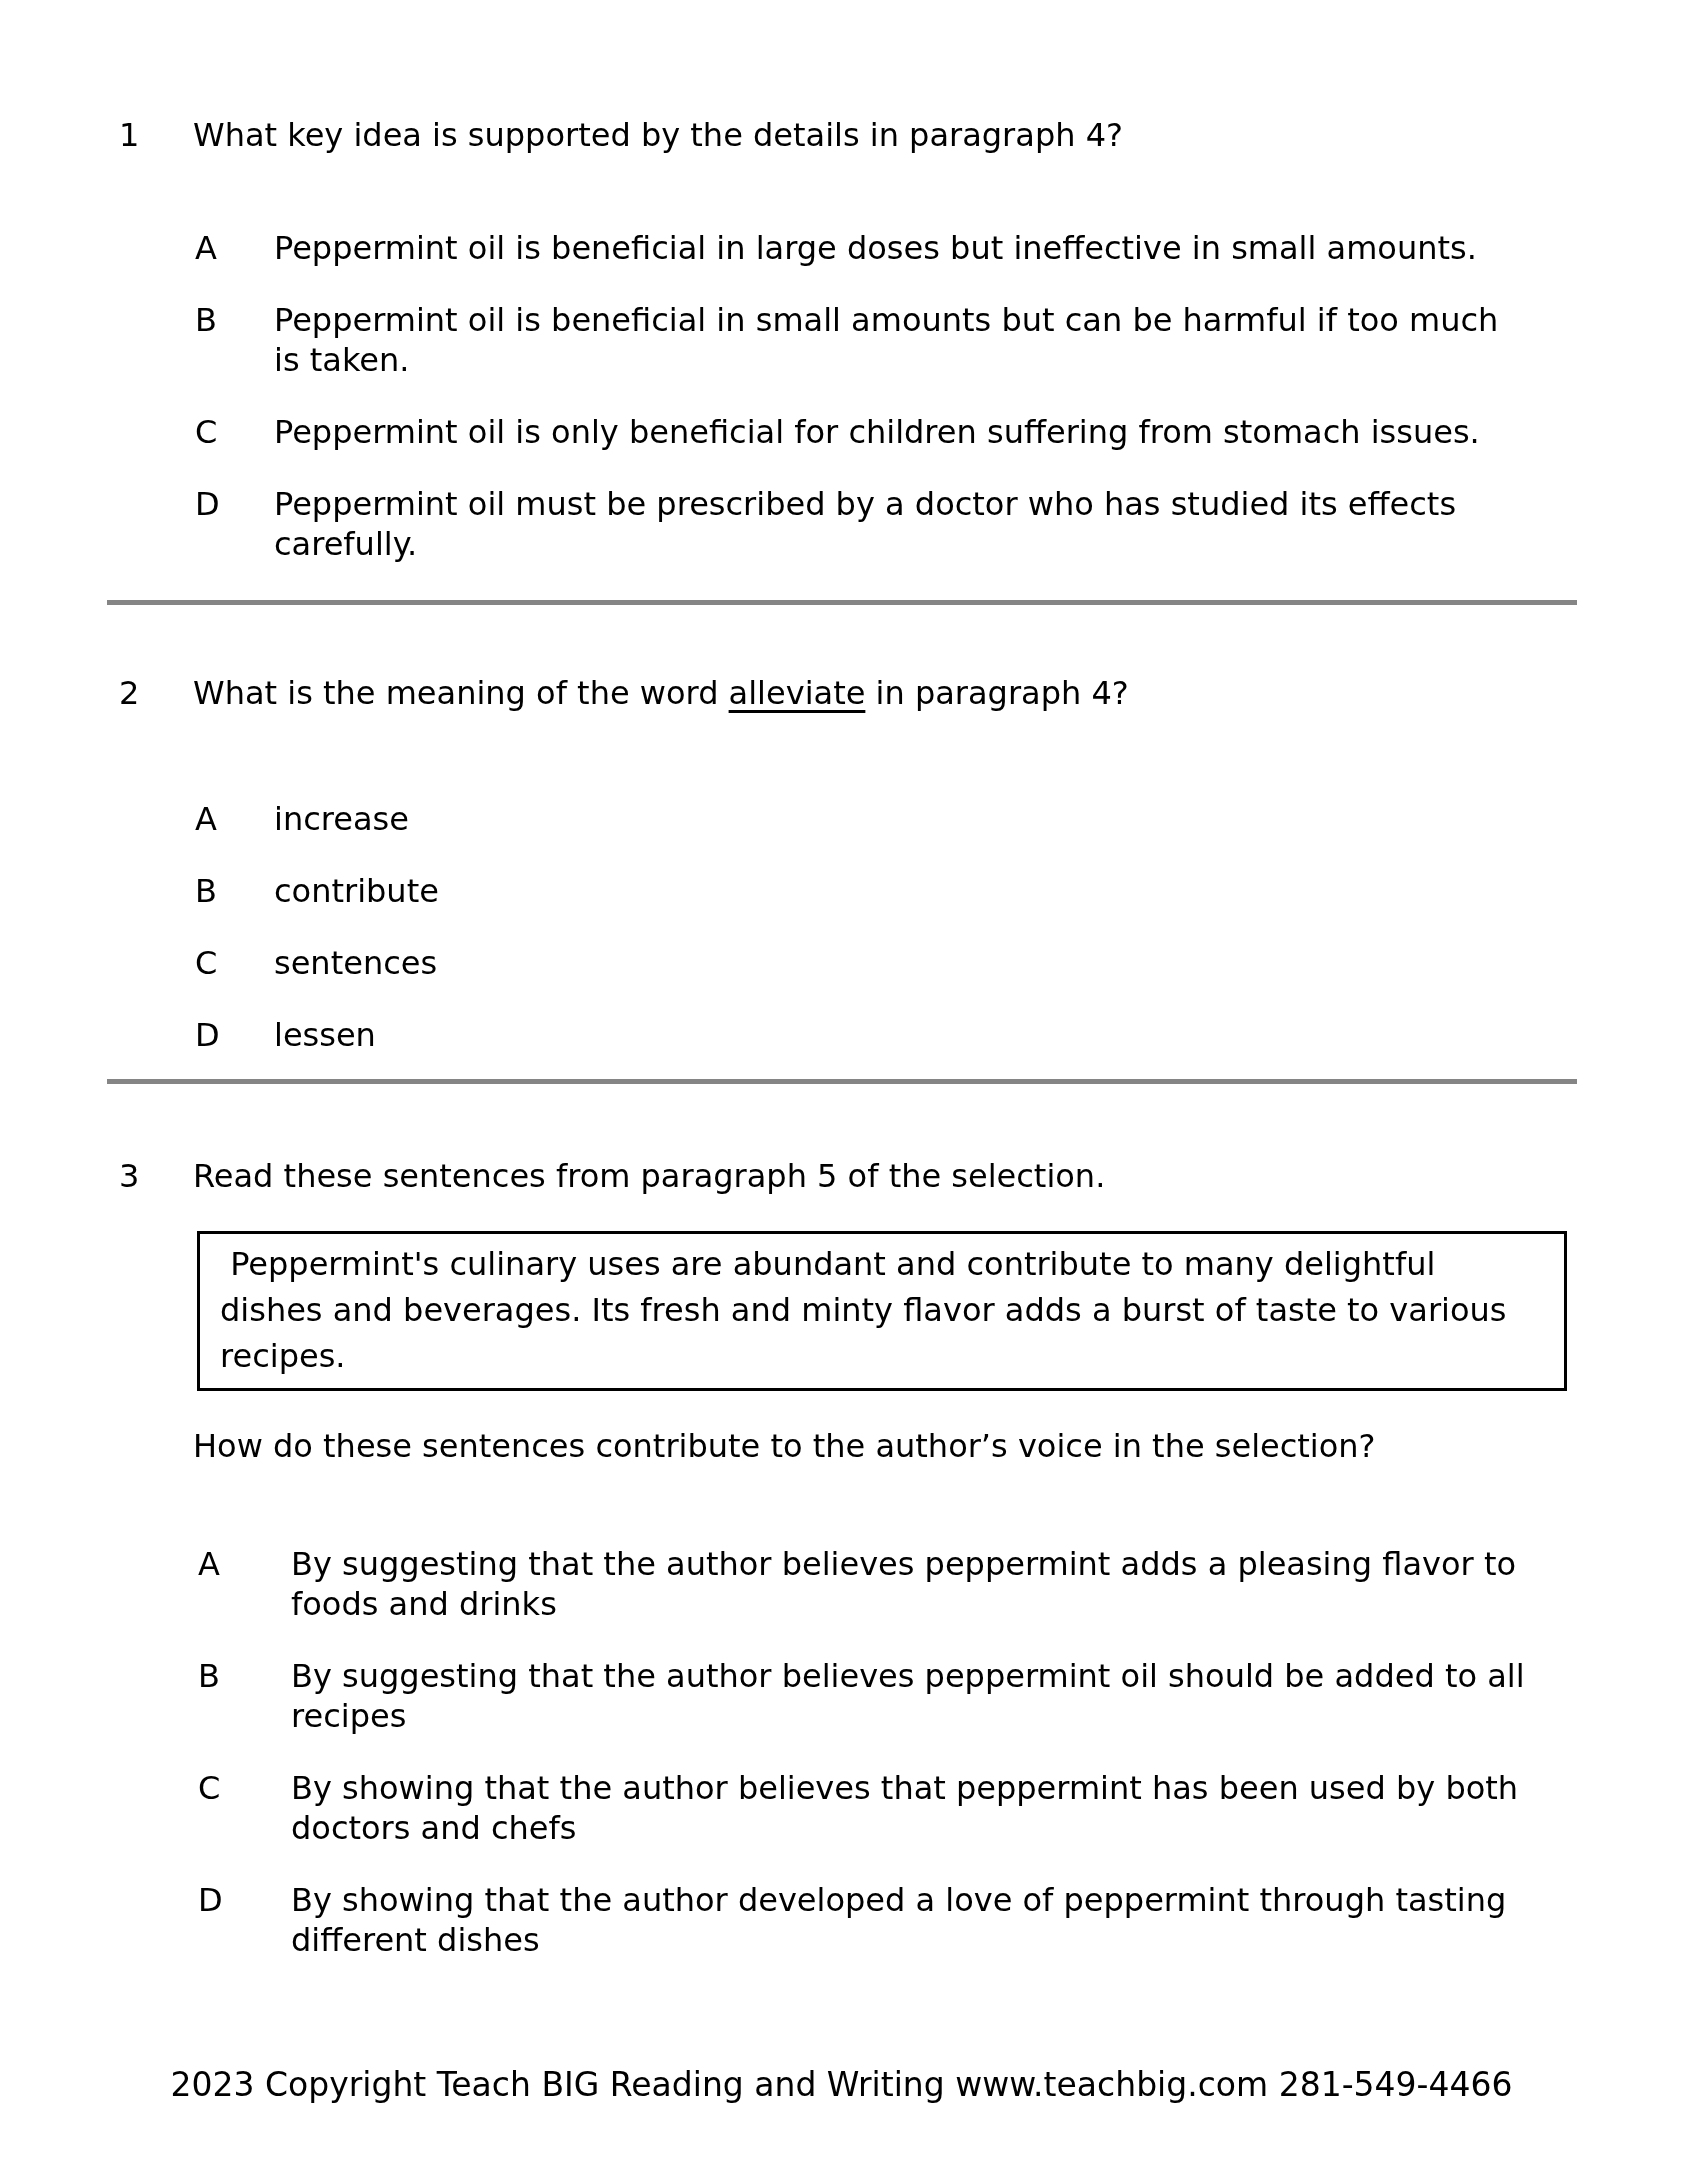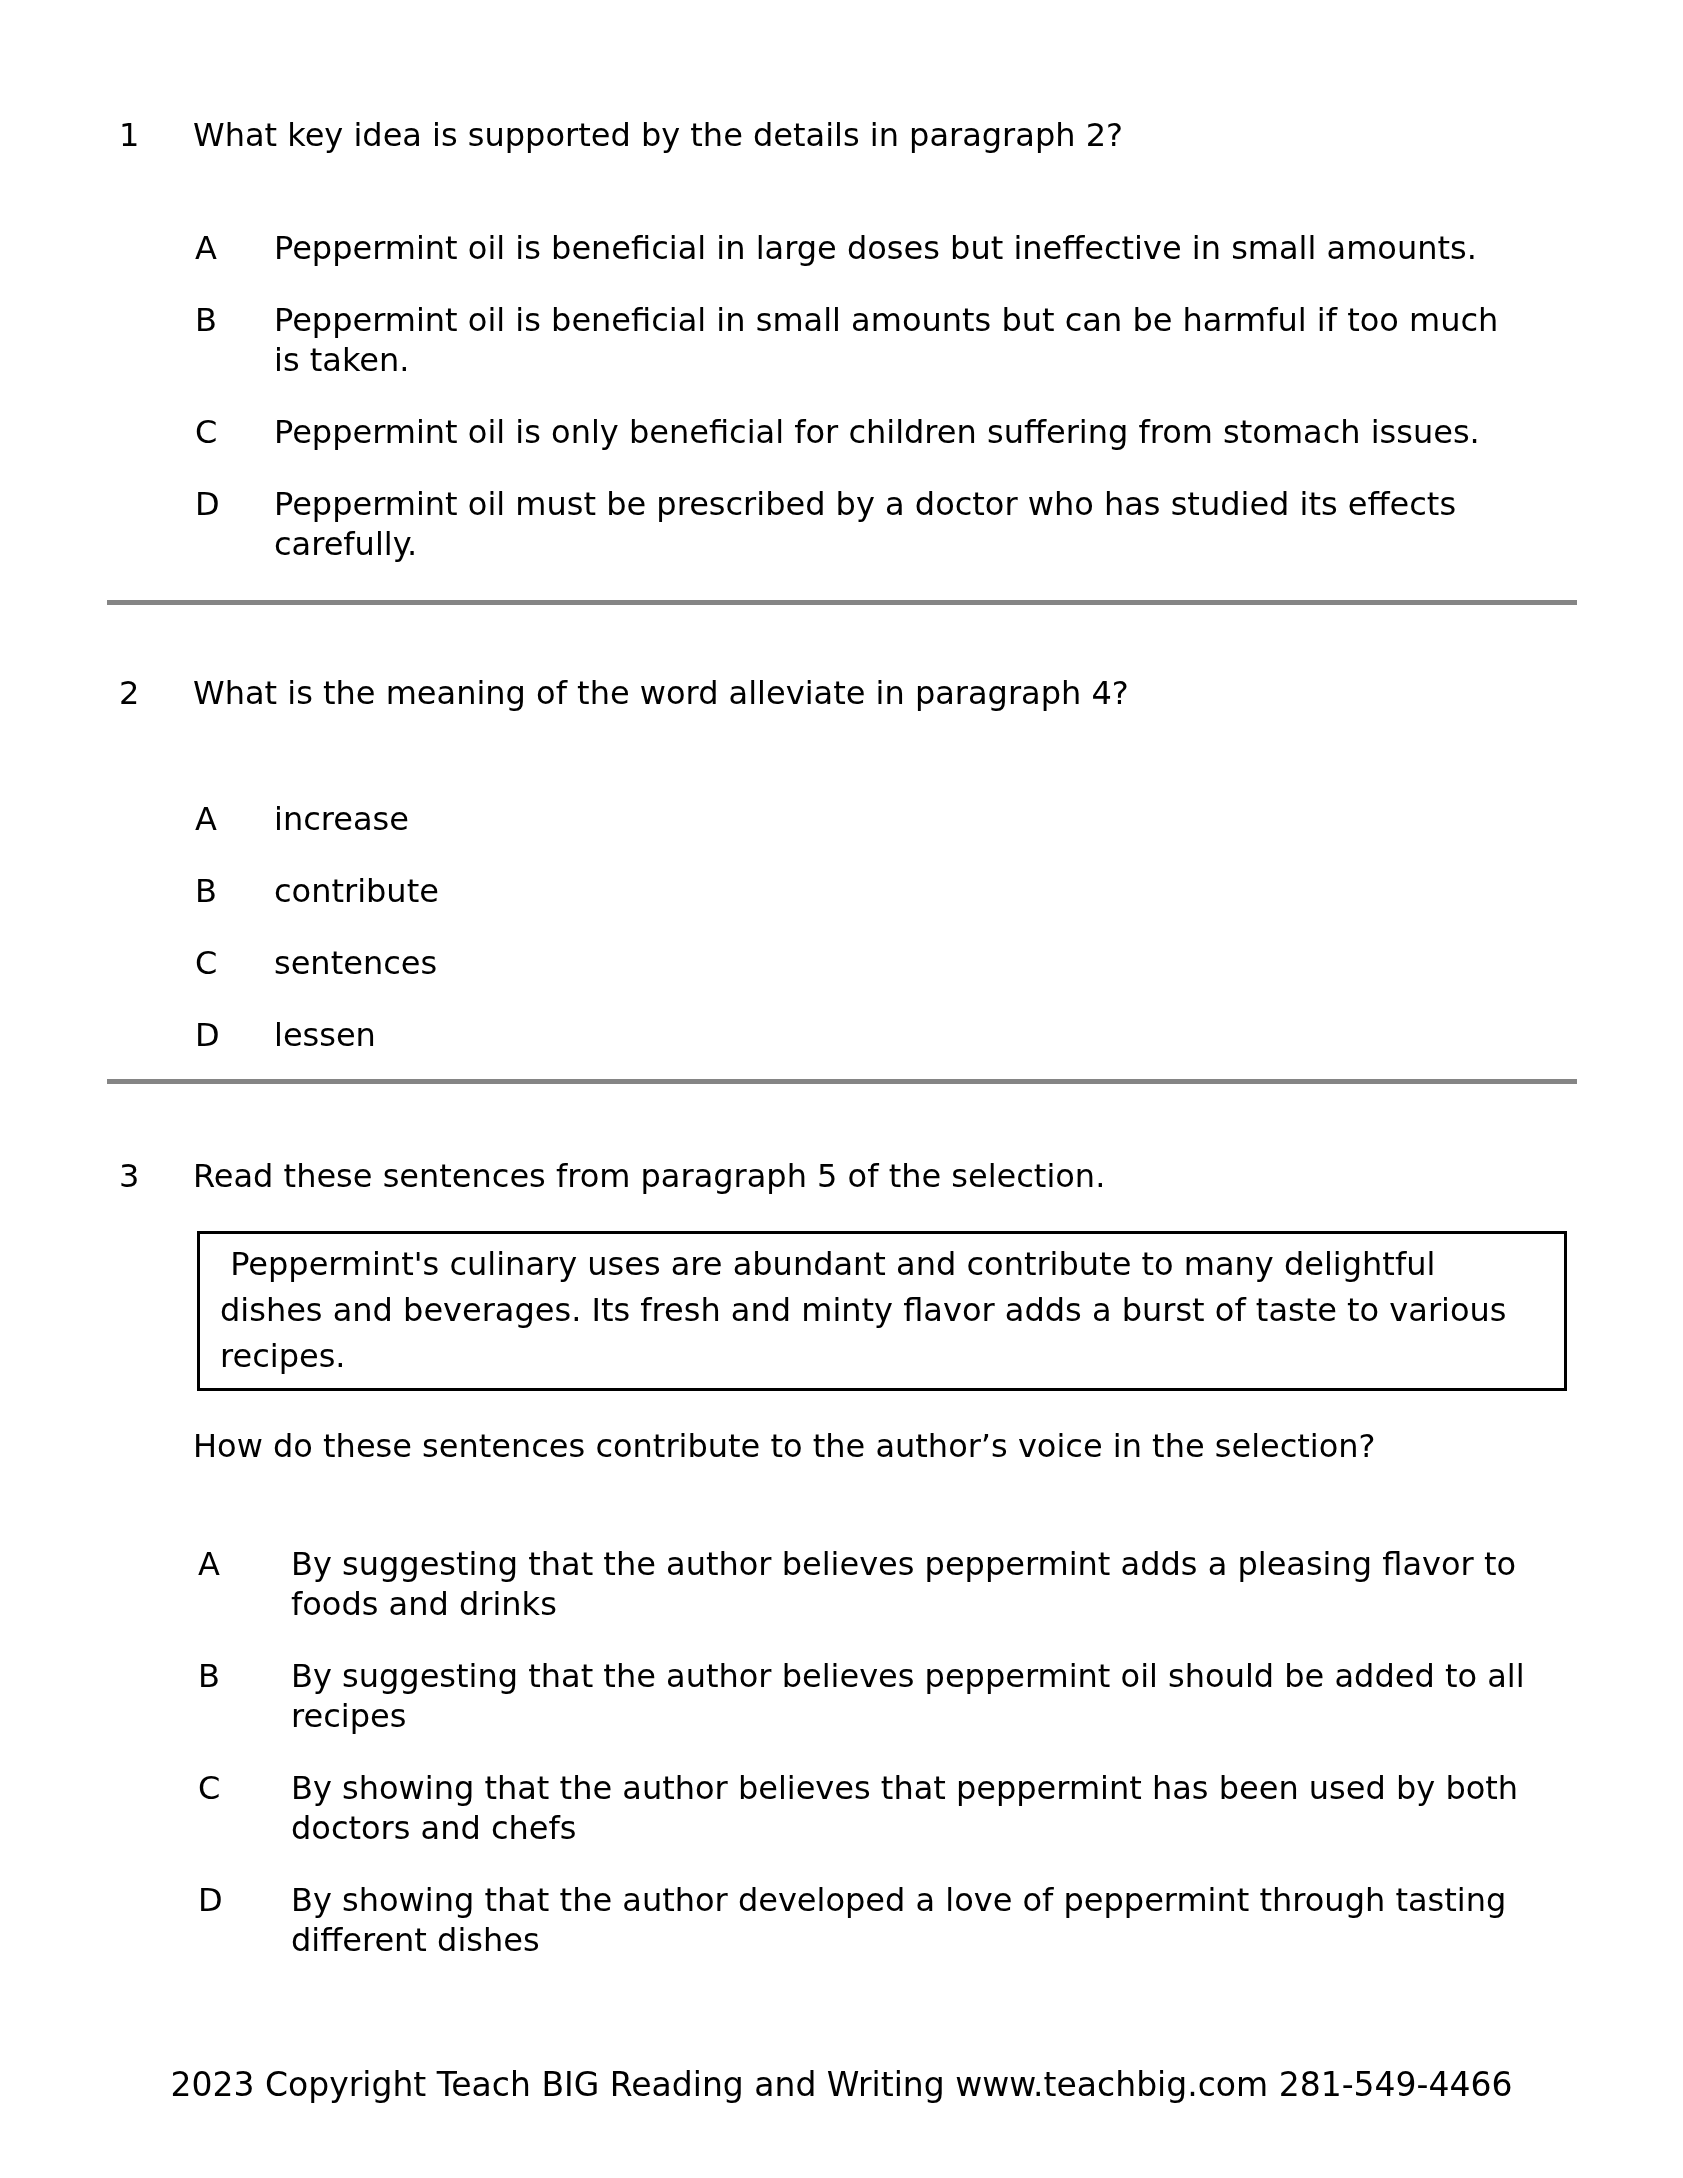--- a/index.html
+++ b/index.html
@@ -29,37 +29,38 @@
   .opts-q3 .opt-text { width:1366px; }
   .divider { position:absolute; left:107px; width:1470px; height:5px; }
   .quote-box {
     position:absolute; left:197px; width:1370px;
     border:3px solid #000000;
     padding:7px 16px 9px 20px;
     line-height:46px;
     white-space:pre-wrap;
   }
   .underlined-word {
+    text-decoration:underline;
     text-decoration-thickness:3px;
     text-underline-offset:6px;
   }
   .footer {
     position:absolute; left:0; width:1683px;
     text-align:center;
     font-size:33px;
   }
 </style>
 </head>
 <body>
 
 <div class="page">
 
   <div class="q-row" style="top:115px;">
     <div class="q-num">1</div>
-    <div class="q-text">What key idea is supported by the details in paragraph 2?</div>
+    <div class="q-text">What key idea is supported by the details in paragraph 4?</div>
   </div>
 
   <div class="options opts-std" style="top:228px;">
     <div class="opt">
       <div class="opt-letter">A</div>
       <div class="opt-text">Peppermint oil is beneficial in large doses but ineffective in small amounts.</div>
     </div>
     <div class="opt">
       <div class="opt-letter">B</div>
       <div class="opt-text">Peppermint oil is beneficial in small amounts but can be harmful if too much

